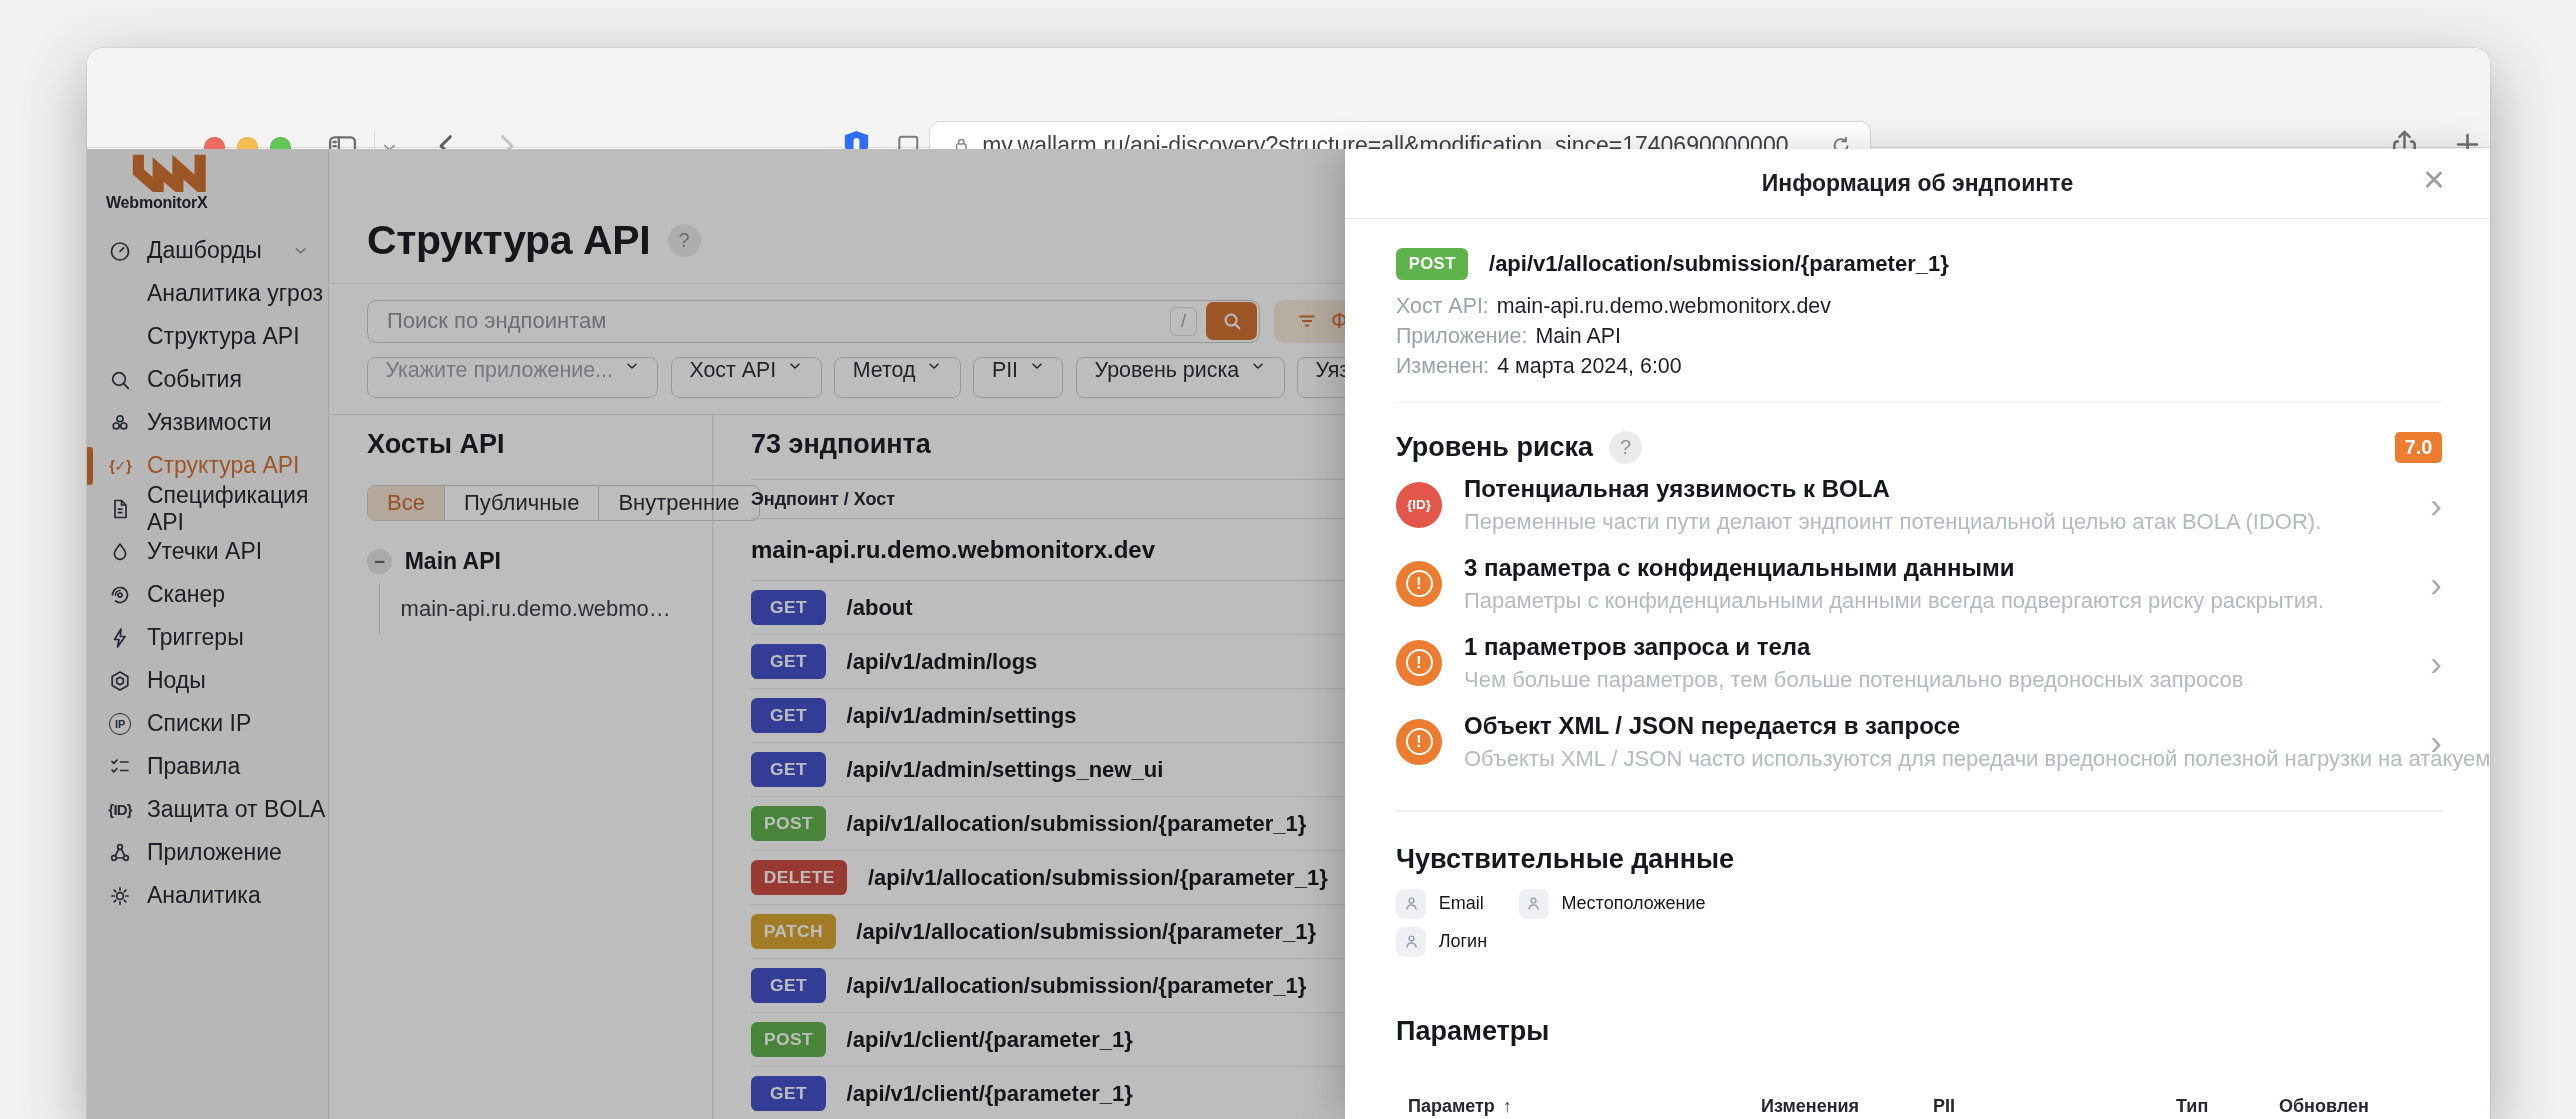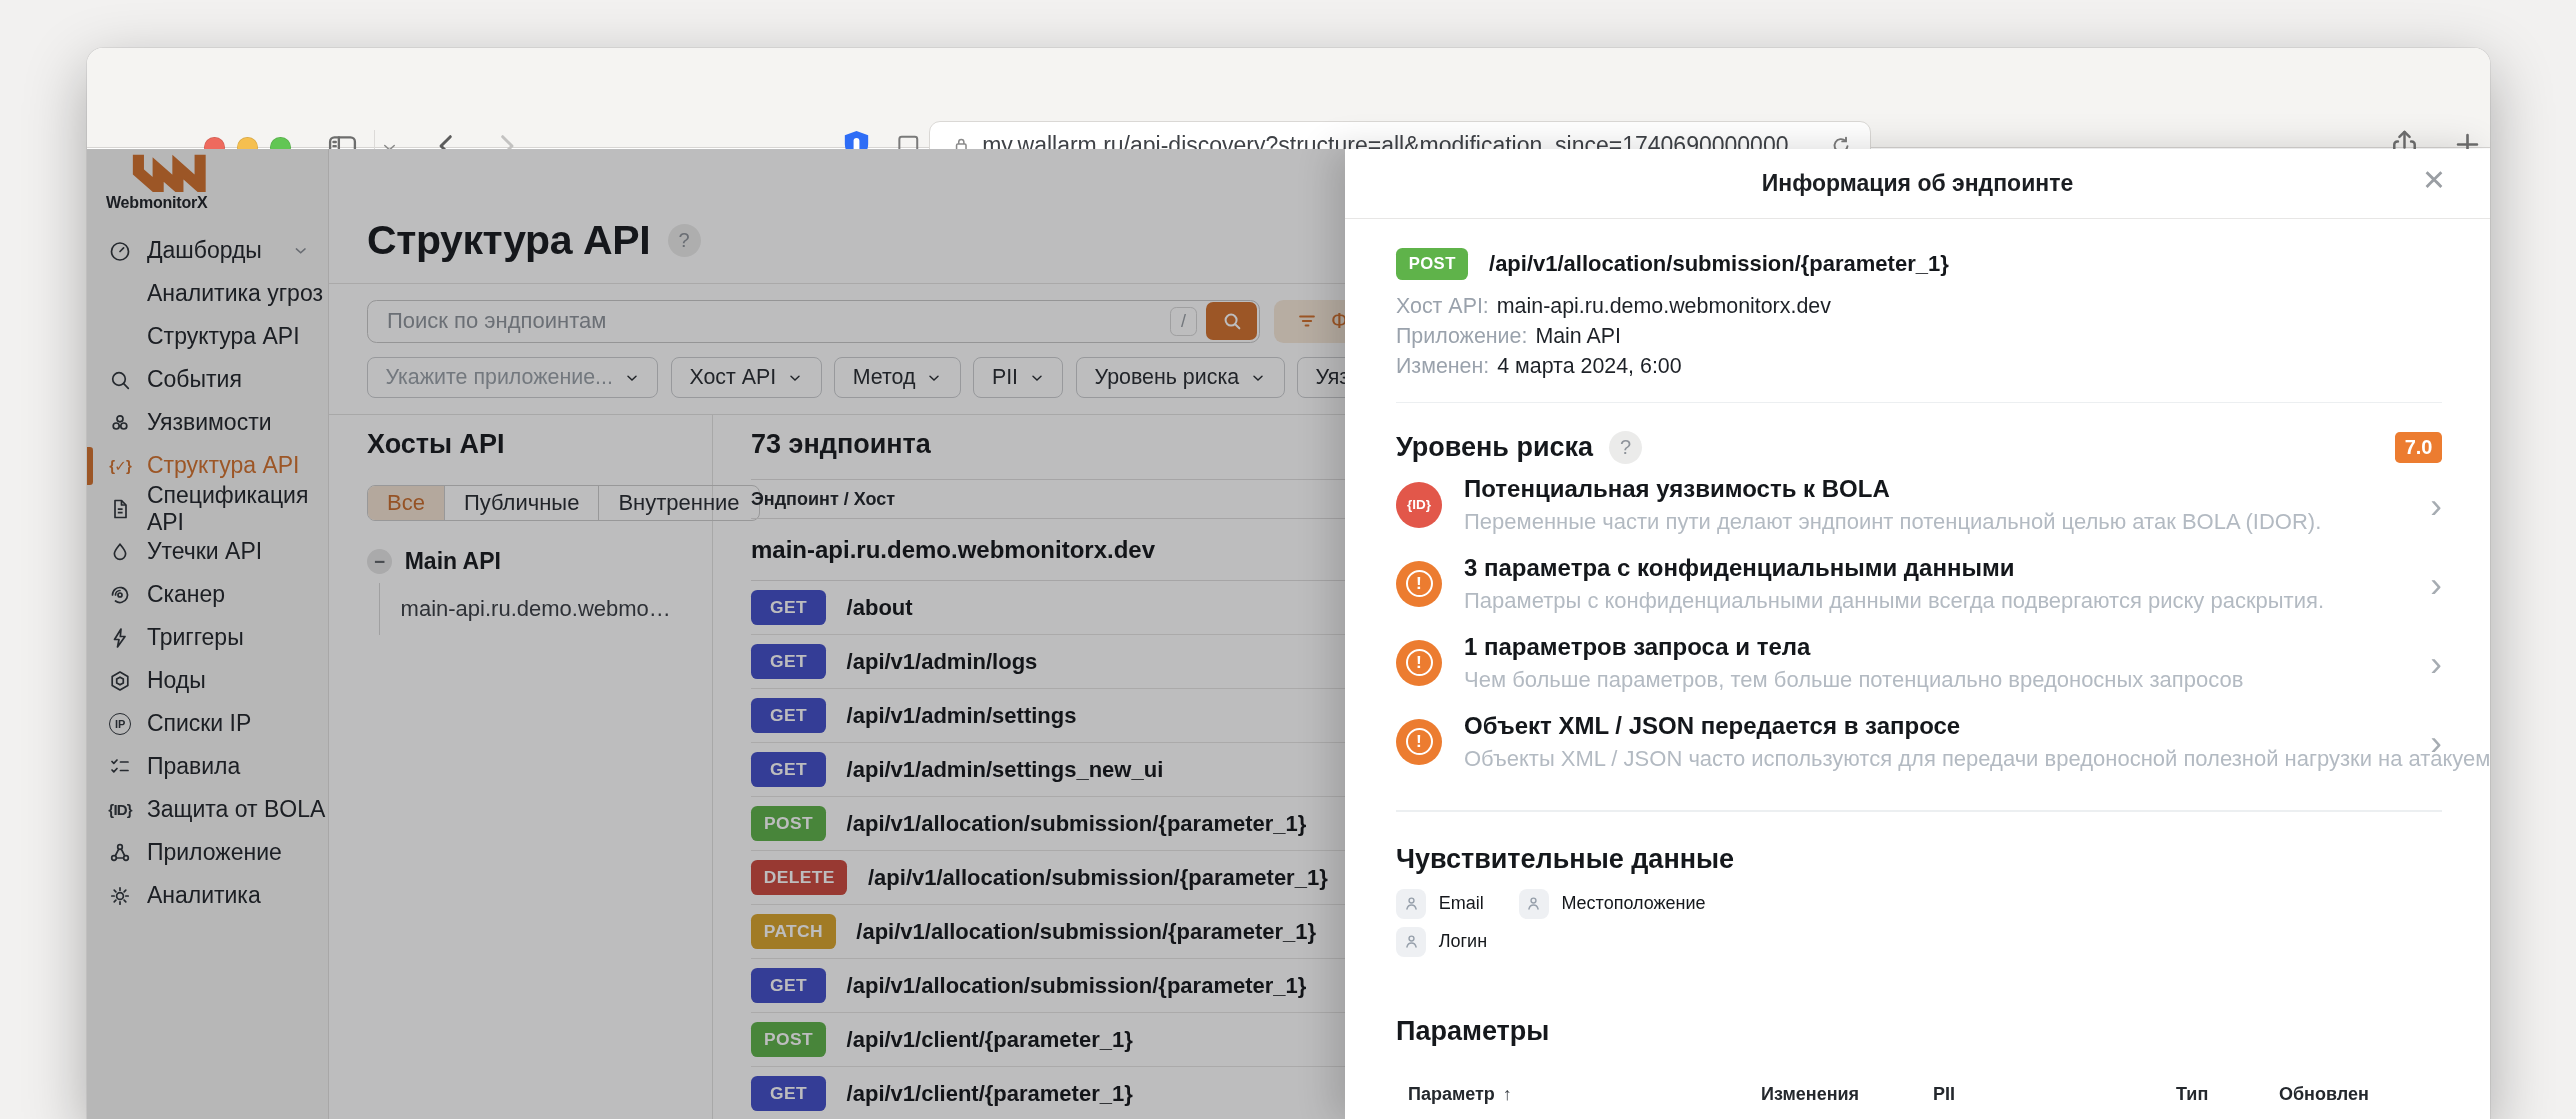--- a/index.html
+++ b/index.html
@@ -45,21 +45,21 @@
   .title-row h1{font-size:41px;font-weight:700;letter-spacing:-0.4px;color:#191c20}
   .help{width:33px;height:33px;border-radius:50%;background:#ebebea;color:#8e939a;font-size:20px;display:flex;align-items:center;justify-content:center}
   .hr{height:0.8px;background:#e5e4e3;margin-top:20px;margin-left:-38px}
   .search-row{display:flex;align-items:center;margin-top:16px;height:43px}
   .search-box{position:relative;display:flex;align-items:center;width:893px;height:43px;border:1.6px solid #c9c9c9;border-radius:9.5px;background:#fff;padding-left:19px}
   .search-ph{color:#8f959c;font-size:22px}
   .slash{position:absolute;right:62px;top:6.3px;width:27px;height:28.6px;border:1.6px solid #d6d6d6;border-radius:6.3px;color:#9aa0a6;font-size:18px;display:flex;align-items:center;justify-content:center}
   .search-btn{position:absolute;right:1.6px;top:1.6px;bottom:1.6px;width:51px;background:#d2722f;border-radius:7.1px;display:flex;align-items:center;justify-content:center}
   .filters-chip{display:flex;align-items:center;gap:12.7px;height:43px;margin-left:14.3px;padding:0 22px;background:#f7e9d9;border-radius:9.5px;color:#d2722f;font-size:22px;white-space:nowrap;flex:none}
   .filter-row{display:flex;gap:12.7px;margin-top:14.3px;height:41px;width:1269px}
-  .chip{display:flex;align-items:center;gap:11px;padding:0 17.4px;border:1.6px solid #ccced1;border-radius:8px;font-size:21.4px;color:#2a2e33;white-space:nowrap;flex:none}
+  .chip{display:flex;align-items:flex-start;gap:11px;padding:0 17.4px;border:1.6px solid #ccced1;border-radius:8px;font-size:21.4px;color:#2a2e33;white-space:nowrap;flex:none}
   .chip.ph{color:#9aa1a8}
   .chev{color:#70757c}
   .sec-hr{height:0.8px;background:#e3e2e1;margin:16px 0 0 -38px}
   .columns{display:flex;margin-left:-38px}
   .hosts-col{width:384px;flex:0 0 384px;padding-left:38px;border-right:0.8px solid #e3e2e1;min-height:603px}
   .col-h{font-size:27px;font-weight:700;margin-top:14.3px;color:#191c20}
   .segmented{display:inline-flex;margin-top:25px;border:1.6px solid #cdcdcd;border-radius:8px;overflow:hidden;height:36px}
   .seg{display:flex;align-items:center;padding:0 19px;font-size:22px;color:#2a2e33;border-left:1.6px solid #cdcdcd}
   .seg:first-child{border-left:none}
   .seg.on{background:#f3e3d2;color:#c96d2e}
@@ -103,21 +103,21 @@
   .risk-desc{font-size:22px;color:#b3bac2;margin-top:6.3px;white-space:nowrap}
   .risk-ch{color:#a6acb2;font-size:35px;margin-left:16px;line-height:1}
   .sens{margin-top:32px}
   .tags-row{display:flex;gap:35px;margin-top:14.3px}
   .tags-row + .tags-row{margin-top:8px}
   .tag{display:flex;align-items:center;gap:12.7px}
   .tag-ic{width:30px;height:30px;background:#eef0f3;border-radius:8px;display:flex;align-items:center;justify-content:center}
   .tag span{font-size:18px;color:#15181c}
   .params{margin-top:59px}
   .param-cols{position:relative;height:56px;border-bottom:0.8px solid #e8e7e6;margin:20.6px -48px 0 -51px}
-  .pcol{position:absolute;top:16px;font-size:18px;font-weight:700;color:#24282d}
+  .pcol{position:absolute;top:28px;font-size:18px;font-weight:700;color:#24282d}
   .pcol.c0{left:63px}.pcol.c1{left:416px}.pcol.c2{left:588px}.pcol.c3{left:831px}.pcol.c4{left:934px}
   .sort{font-weight:400;margin-left:8px;color:#3a3f45}
 </style>
 </head>
 <body>
 
 <div class="window">
 
   <div class="toolbar">
     <span class="tl r"></span>

